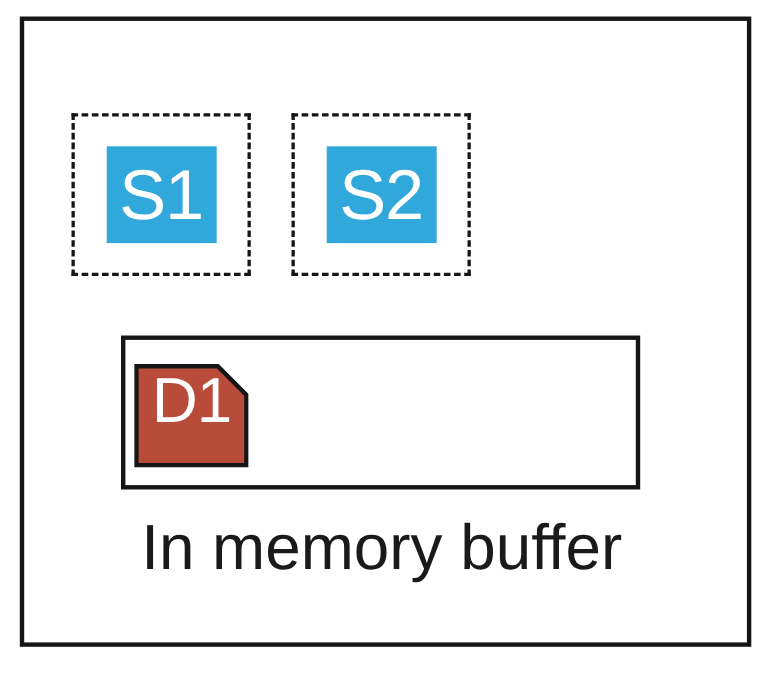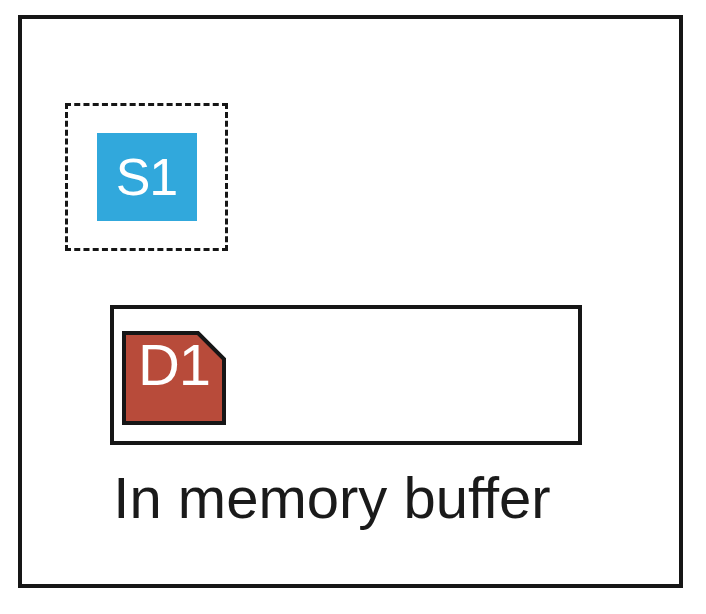--- a/index.html
+++ b/index.html
@@ -39,21 +39,21 @@
   .slot-1{left:65px;}
   .slot-2{left:265px;}
   .slot-3{left:468px;width:164px;}
   .source-node{
     width:100px;height:88px;
     background:var(--source-fill);
     display:flex;align-items:center;justify-content:center;
   }
   .source-label{
     color:var(--label-text);
-    font-size:52px;
+    font-size:64px;
     line-height:1;
     letter-spacing:-1px;
   }
   .memory-buffer-box{
     position:absolute;
     left:110px;top:305px;
     width:472px;height:140px;
     border:4px solid var(--border);
     background:var(--background);
   }
@@ -79,21 +79,21 @@
     position:absolute;left:0;top:0;
     width:100%;height:100%;
     display:flex;align-items:center;justify-content:center;
     color:var(--label-text);
     font-size:58px;
     line-height:1;
     letter-spacing:-1px;
   }
   .buffer-caption{
     position:absolute;
-    left:77px;top:462px;
+    left:92px;top:462px;
     width:510px;
     text-align:center;
     color:var(--caption-text);
     font-size:58px;
     line-height:1.25;
     white-space:nowrap;
   }
 </style>
 </head>
 <body>
@@ -101,20 +101,25 @@
 <div class="stage">
 
   <div class="system-boundary"></div>
 
   <div class="source-slot slot-1">
     <div class="source-node">
       <span class="source-label">S1</span>
     </div>
   </div>
 
+  <div class="source-slot slot-2">
+    <div class="source-node">
+      <span class="source-label">S2</span>
+    </div>
+  </div>
 
 
   <div class="memory-buffer-box"></div>
 
   <div class="document-shape doc-1">
     <svg viewBox="0 0 104 94">
       <polygon points="2,2 76,2 102,28 102,92 2,92"></polygon>
     </svg>
     <span class="document-label">D1</span>
   </div>

